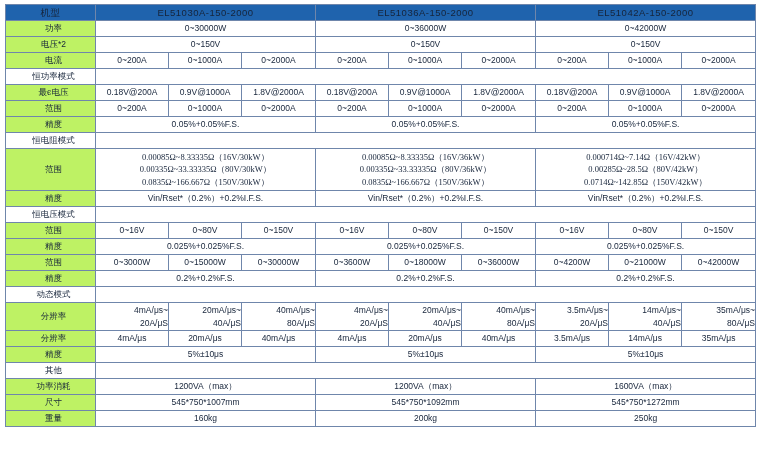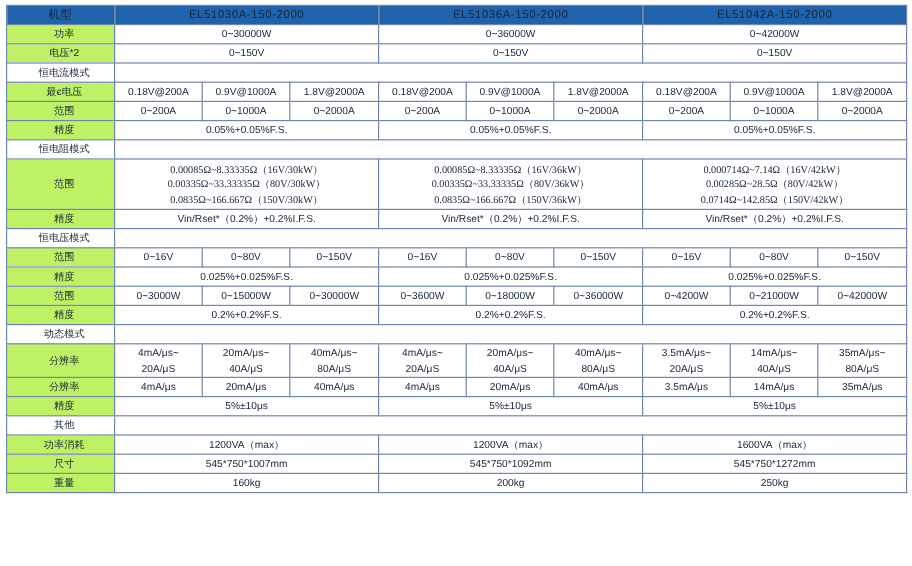--- a/index.html
+++ b/index.html
@@ -64,21 +64,21 @@
     padding: 2px 0 !important;
   }
   .multi div { white-space: nowrap; }
   .tall2 { height: 30px; }
   .tall3 { height: 46px; font-family: Liberation Serif, serif; }
   .stackcell {
     white-space: normal;
     line-height: 1.5;
     padding: 1px 0 !important;
   }
-  .stackcell div { white-space: nowrap; }
+  .stackcell div { white-space: nowrap; text-align: right; }
 </style>
 </head>
 <body>
 
 <div id="sheet">
   <table class="spec">
     <colgroup>
       <col style="width:90px">
       <col style="width:73px">
         <col style="width:73px">
@@ -106,23 +106,35 @@
       <td colspan="3">0~42000W</td>
     </tr>
 
     <tr>
       <td class="rowlabel">电压*2</td>
       <td colspan="3">0~150V</td>
       <td colspan="3">0~150V</td>
       <td colspan="3">0~150V</td>
     </tr>
 
-
-    <tr>
-      <td class="sectionlabel">恒电流模式</td>
+    <tr>
+      <td class="rowlabel">电流</td>
+      <td>0~200A</td>
+      <td>0~1000A</td>
+      <td>0~2000A</td>
+      <td>0~200A</td>
+      <td>0~1000A</td>
+      <td>0~2000A</td>
+      <td>0~200A</td>
+      <td>0~1000A</td>
+      <td>0~2000A</td>
+    </tr>
+
+    <tr>
+      <td class="sectionlabel">恒功率模式</td>
       <td colspan="9"></td>
     </tr>
 
     <tr>
       <td class="rowlabel">最є电压</td>
       <td>0.18V@200A</td>
       <td>0.9V@1000A</td>
       <td>1.8V@2000A</td>
       <td>0.18V@200A</td>
       <td>0.9V@1000A</td>

